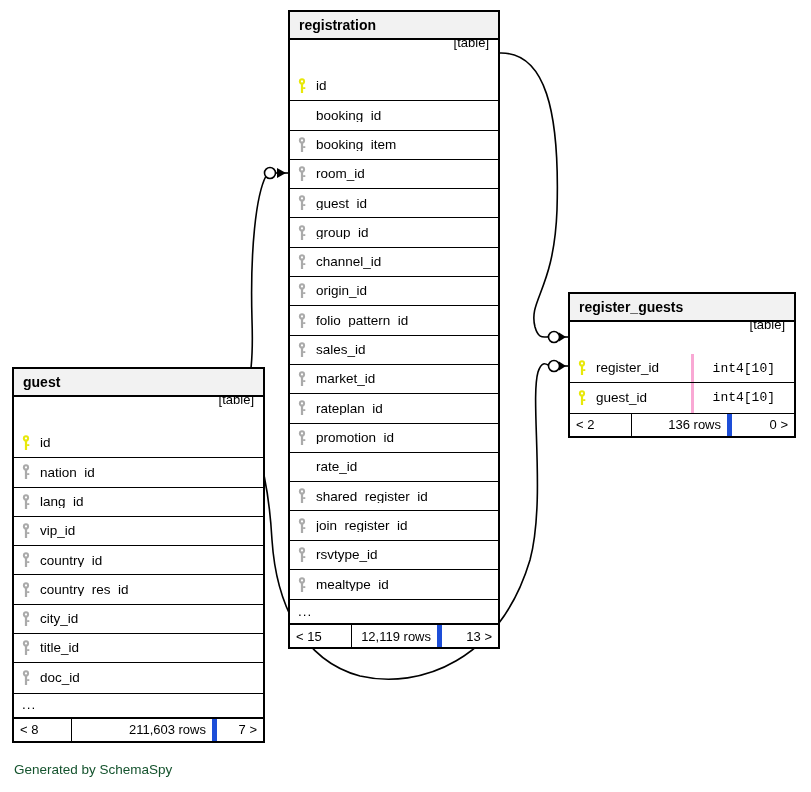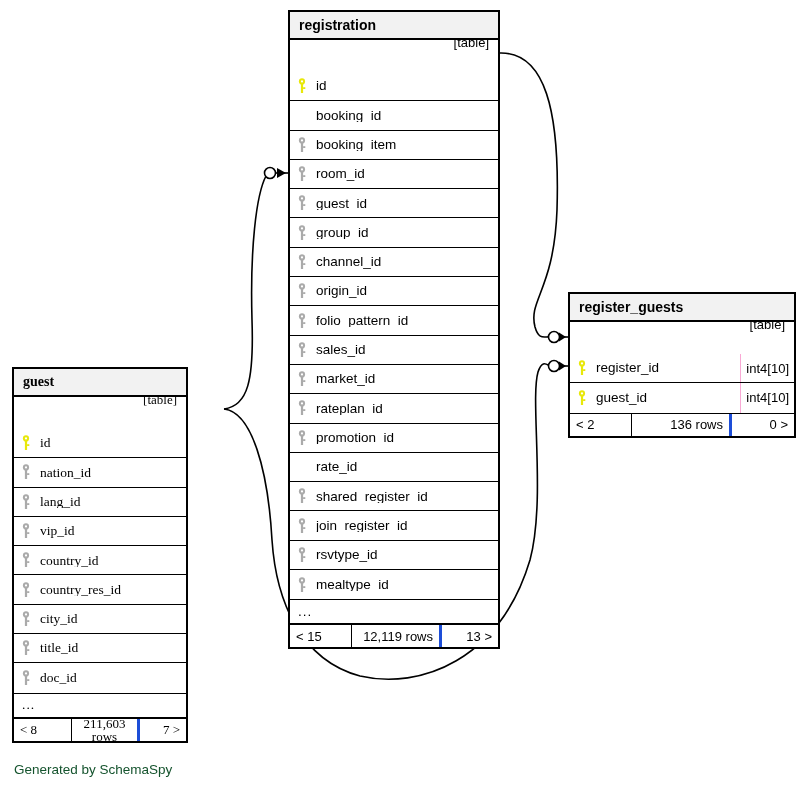--- a/index.html
+++ b/index.html
@@ -81,27 +81,28 @@
     justify-content: center;
   }
   .col-key svg { display: block; }
   .col-name {
     flex: 1 1 auto;
     padding-left: 2px;
     white-space: nowrap;
     overflow: hidden;
   }
   .col-type {
-    border-left: 1px solid #f9a8d4;
-    padding: 0 5px;
+    border-left: 3px solid #f9a8d4;
+    padding: 0 19px;
     height: 100%;
     display: flex;
     align-items: center;
     white-space: nowrap;
     font-size: 13px;
+    font-family: Liberation Mono, monospace;
   }
   .ellipsis-row {
     height: 25px;
     display: flex;
     align-items: center;
     padding-left: 8px;
     border-top: 1px solid #000000;
     border-bottom: 1px solid #000000;
     box-sizing: border-box;
     letter-spacing: 1px;
@@ -120,34 +121,34 @@
     padding: 0 6px;
     border-right: 1px solid #000000;
     box-sizing: border-box;
   }
   .ft-mid {
     flex: 1 1 auto;
     display: flex;
     align-items: center;
     justify-content: flex-end;
     padding: 0 6px;
-    border-right: 3px solid #1d4ed8;
+    border-right: 5px solid #1d4ed8;
     box-sizing: border-box;
     text-align: center;
   }
   .ft-right {
     flex: 0 0 auto;
     display: flex;
     align-items: center;
     justify-content: flex-end;
     padding: 0 6px;
     box-sizing: border-box;
   }
   #node-registration { left: 288px; top: 10px;  width: 212px; }
-  #node-guest        { left: 12px;  top: 367px; width: 176px; font-family: Liberation Serif, serif; }
+  #node-guest        { left: 12px;  top: 367px; width: 253px; }
   #node-registerg    { left: 568px; top: 292px; width: 228px; }
   #node-registerg .ft-left  { width: 62px; }
   #node-registerg .ft-right { width: 62px; justify-content: flex-end; }
   #node-registration .ft-left  { width: 62px; }
   #node-registration .ft-right { width: 56px; }
   #node-guest .ft-left  { width: 58px; }
   #node-guest .ft-right { width: 46px; }
   .credit {
     position: absolute;
     left: 14px;

